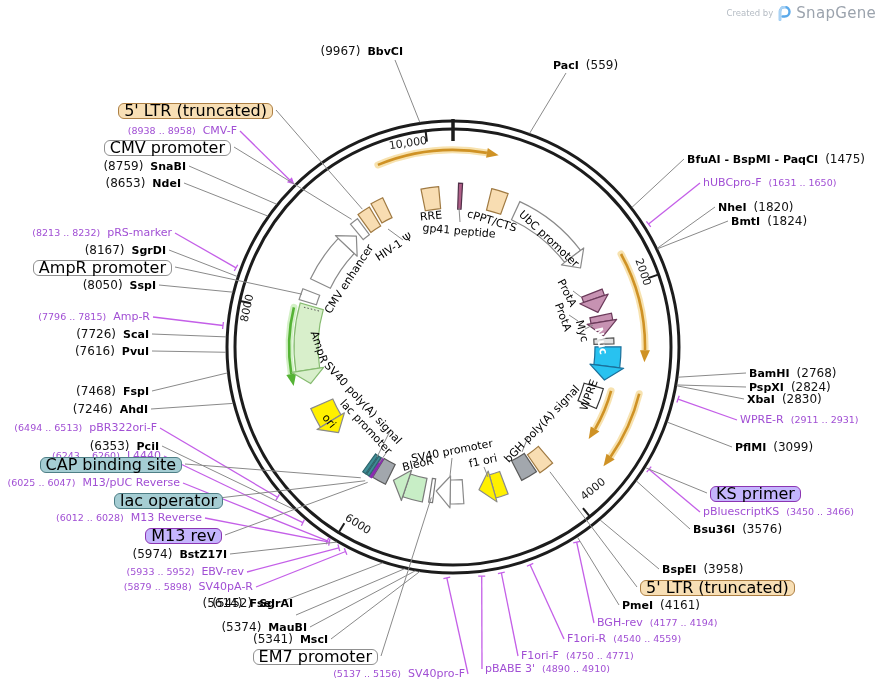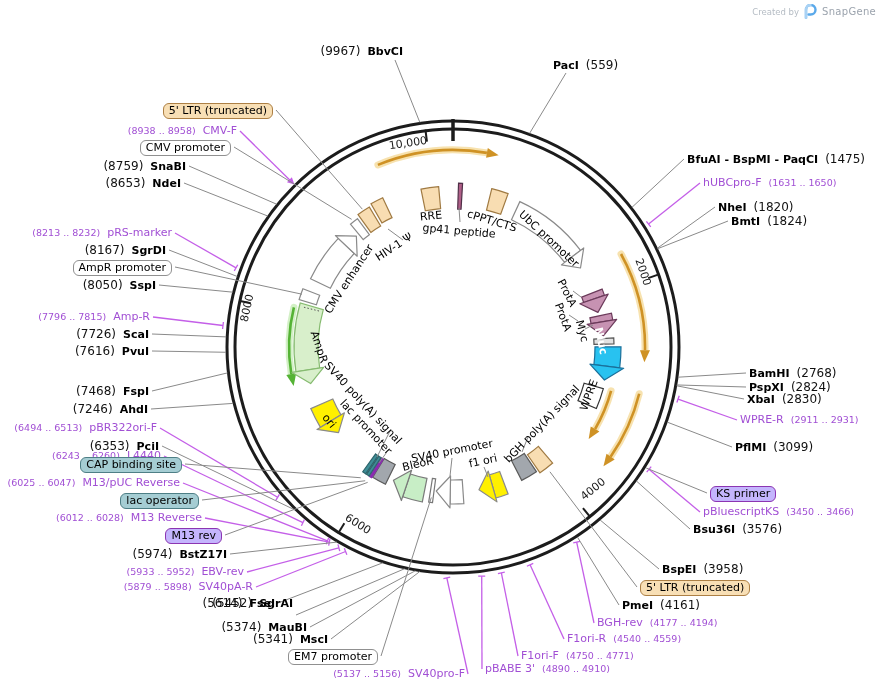--- a/index.html
+++ b/index.html
@@ -6,34 +6,34 @@
   #stage{position:relative;width:884px;height:691px;background:#fff;overflow:hidden;
          font-family:"DejaVu Sans","Liberation Sans",sans-serif;}
   #map{position:absolute;left:0;top:0;}
   .slabel{position:absolute;white-space:nowrap;line-height:14px;font-size:11px;color:#000;}
   .slabel .nm-enzyme{font-weight:bold;color:#000;font-size:11px;}
   .slabel .nm-primer{color:#a14fd4;font-size:11px;}
   .slabel .num{font-size:12px;color:#111;}
   .slabel .num-primer{font-size:9.5px;color:#a14fd4;}
   .gap-r{margin-right:7px;}
   .gap-l{margin-left:7px;}
-  .lbox{display:inline-block;padding:0 5px;border-radius:6px;line-height:14px;font-size:11px;border:1px solid #888;}
+  .lbox{display:inline-block;padding:0 5px;border-radius:6px;line-height:14px;font-size:16px;border:1px solid #888;}
   .box-orange{background:#f8dfb5;border-color:#ad8045;}
   .box-white{background:#ffffff;border-color:#909090;}
   .box-teal{background:#a5cdd3;border-color:#4e7f86;}
   .box-purple{background:#c4b5fd;border-color:#8c35b2;}
   .ilabel{position:absolute;white-space:nowrap;font-size:11px;color:#000;transform:translate(-50%,-50%);}
   .ilabel.white{color:#fff;font-weight:bold;}
   .tick-label{position:absolute;white-space:nowrap;font-size:11px;color:#1a1a1a;transform:translate(-50%,-50%);}
   #plasmid-title{position:absolute;text-align:center;transform:translateX(-50%);}
   #plasmid-name{font-weight:bold;font-size:14px;color:#000;}
   #plasmid-size{font-size:12px;color:#000;margin-top:2px;}
   #attribution{position:absolute;display:flex;align-items:center;gap:5px;}
   #attr-prefix{font-size:8.5px;color:#b5bcc4;}
-  #attr-brand{font-size:10px;color:#9ba3ad;letter-spacing:.3px;}
+  #attr-brand{font-size:15px;color:#9ba3ad;letter-spacing:.3px;}
 </style>
 </head>
 <body>
 
 <div id="stage">
   <svg id="map" width="884" height="691">
       <path d="M377.9,164.9 A197,197 0 0 1 486.9,152.9" fill="none" stroke="#f6dfa6" stroke-width="7" stroke-linecap="round" opacity="0.9"></path>
       <path d="M377.9,164.9 A197,197 0 0 1 486.9,152.9" fill="none" stroke="#cf9225" stroke-width="2.6"></path>
       <polygon points="487.78210399830084,148.0170729900392 498.6717075778573,155.36729108285638 486.06021766175127,157.86771294102738" fill="#cf9225"></polygon>
       <path d="M621.0,254.0 A192,192 0 0 1 645.0,350.2" fill="none" stroke="#f6dfa6" stroke-width="7" stroke-linecap="round" opacity="0.9"></path>
@@ -192,21 +192,21 @@
       <div class="slabel" style="right: 734px; top: 310px;"><span class="num-primer gap-r">(7796 .. 7815)</span><span class="nm-primer">Amp-R</span></div>
       <div class="slabel" style="right: 735px; top: 327px;"><span class="num gap-r">(7726)</span><span class="nm-enzyme">ScaI</span></div>
       <div class="slabel" style="right: 735px; top: 344px;"><span class="num gap-r">(7616)</span><span class="nm-enzyme">PvuI</span></div>
       <div class="slabel" style="right: 735px; top: 384px;"><span class="num gap-r">(7468)</span><span class="nm-enzyme">FspI</span></div>
       <div class="slabel" style="right: 736px; top: 402px;"><span class="num gap-r">(7246)</span><span class="nm-enzyme">AhdI</span></div>
       <div class="slabel" style="right: 727px; top: 421px;"><span class="num-primer gap-r">(6494 .. 6513)</span><span class="nm-primer">pBR322ori-F</span></div>
       <div class="slabel" style="right: 725px; top: 439px;"><span class="num gap-r">(6353)</span><span class="nm-enzyme">PciI</span></div>
       <div class="slabel" style="right: 723px; top: 449px;"><span class="num-primer gap-r">(6243 .. 6260)</span><span class="nm-primer">L4440</span></div>
       <div class="slabel" style="right: 702px; top: 457px;"><span class="lbox box-teal">CAP binding site</span></div>
       <div class="slabel" style="right: 704px; top: 476px;"><span class="num-primer gap-r">(6025 .. 6047)</span><span class="nm-primer">M13/pUC Reverse</span></div>
-      <div class="slabel" style="right: 685px; top: 493px;"><span class="lbox box-teal">lac operator</span></div>
+      <div class="slabel" style="right: 661px; top: 493px;"><span class="lbox box-teal">lac operator</span></div>
       <div class="slabel" style="right: 682px; top: 511px;"><span class="num-primer gap-r">(6012 .. 6028)</span><span class="nm-primer">M13 Reverse</span></div>
       <div class="slabel" style="right: 662px; top: 528px;"><span class="lbox box-purple">M13 rev</span></div>
       <div class="slabel" style="right: 657px; top: 547px;"><span class="num gap-r">(5974)</span><span class="nm-enzyme">BstZ17I</span></div>
       <div class="slabel" style="right: 640px; top: 565px;"><span class="num-primer gap-r">(5933 .. 5952)</span><span class="nm-primer">EBV-rev</span></div>
       <div class="slabel" style="right: 631px; top: 580px;"><span class="num-primer gap-r">(5879 .. 5898)</span><span class="nm-primer">SV40pA-R</span></div>
       <div class="slabel" style="right: 609px; top: 596px;"><span class="num gap-r">(5614)</span><span class="nm-enzyme">FseI</span></div>
       <div class="slabel" style="right: 591px; top: 596px;"><span class="num gap-r">(5452)</span><span class="nm-enzyme">SgrAI</span></div>
       <div class="slabel" style="right: 577px; top: 620px;"><span class="num gap-r">(5374)</span><span class="nm-enzyme">MauBI</span></div>
       <div class="slabel" style="right: 556px; top: 632px;"><span class="num gap-r">(5341)</span><span class="nm-enzyme">MscI</span></div>
       <div class="slabel" style="right: 506px; top: 649px;"><span class="lbox box-white">EM7 promoter</span></div>

